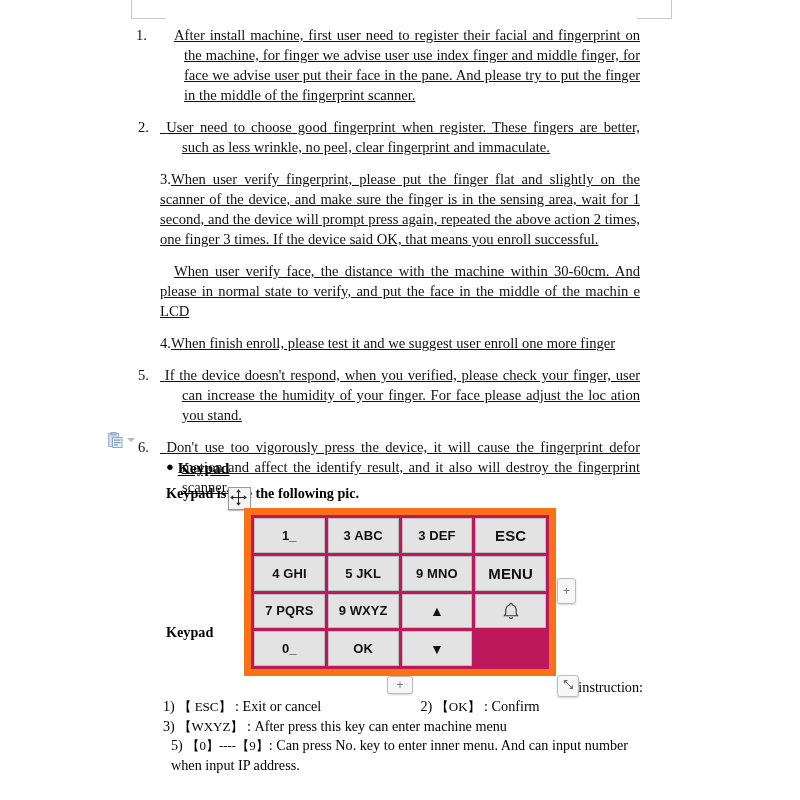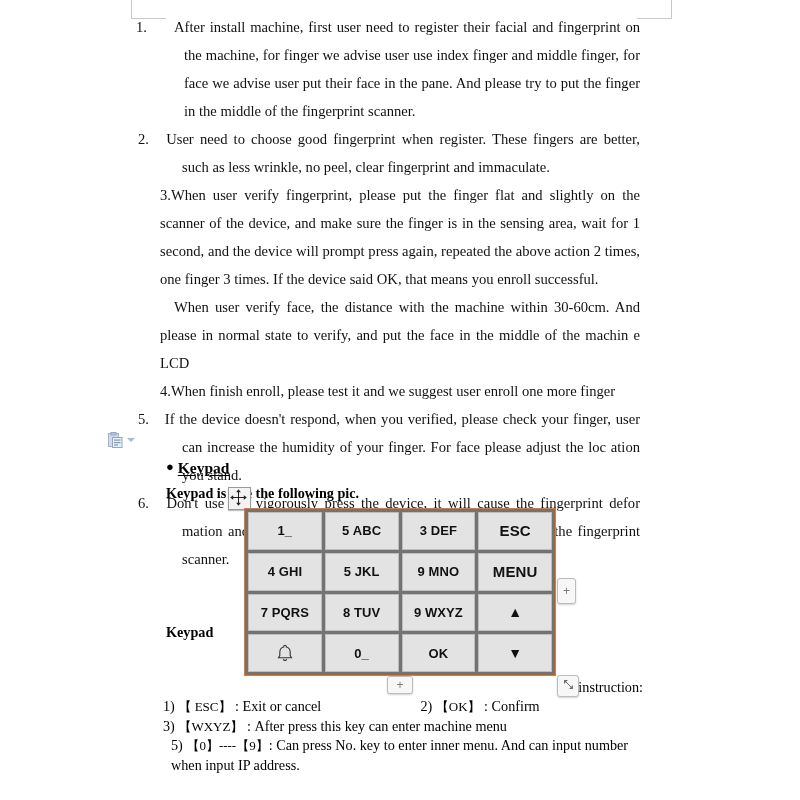--- a/index.html
+++ b/index.html
@@ -44,25 +44,26 @@
   
   .doc-body {
     position: absolute;
     left: 160px;
     top: 13px;
     width: 480px;
   }
 
   .para {
     font-size: 14.6px;
-    line-height: 28px;
+    line-height: 20px;
     text-align: justify;
     text-justify: inter-word;
-    margin: 0 0 0 0;
+    margin: 12px 0 0 0;
     color: #111;
+    text-decoration: underline;
   }
   .para.hang {
     padding-left: 24px;
     text-indent: -24px;
   }
   .para.hang2 {
     padding-left: 22px;
     text-indent: -22px;
   }
   .para.noind {
@@ -144,22 +145,22 @@
     font-weight: bold;
   }
 
   
   #keypad-image {
     position: absolute;
     left: 244px;
     top: 508px;
     width: 312px;
     height: 168px;
-    background: #737373;
-    border: 1px solid #f97316;
+    background: #be185d;
+    border: 7px solid #f97316;
     box-sizing: border-box;
     padding: 3px;
   }
   #keypad-grid {
     width: 100%;
     height: 100%;
     display: grid;
     grid-template-columns: repeat(4, 1fr);
     grid-template-rows: repeat(4, 1fr);
     gap: 3px;
@@ -312,21 +313,21 @@
   </div>
 
   <div id="keypad-label">Keypad</div>
 
   <div id="keypad-image">
     <div id="keypad-grid">
         <div class="key ">
           <span>1_</span>
         </div>
         <div class="key ">
-          <span>5 ABC</span>
+          <span>3 ABC</span>
         </div>
         <div class="key ">
           <span>3 DEF</span>
         </div>
         <div class="key big">
           <span>ESC</span>
         </div>
         <div class="key ">
           <span>4 GHI</span>
         </div>
@@ -334,23 +335,20 @@
           <span>5 JKL</span>
         </div>
         <div class="key ">
           <span>9 MNO</span>
         </div>
         <div class="key big">
           <span>MENU</span>
         </div>
         <div class="key ">
           <span>7 PQRS</span>
-        </div>
-        <div class="key ">
-          <span>8 TUV</span>
         </div>
         <div class="key ">
           <span>9 WXYZ</span>
         </div>
         <div class="key arrow">
           <span>▲</span>
         </div>
         <div class="key ">
           <span>
             <svg width="22" height="22" viewBox="0 0 22 22">

